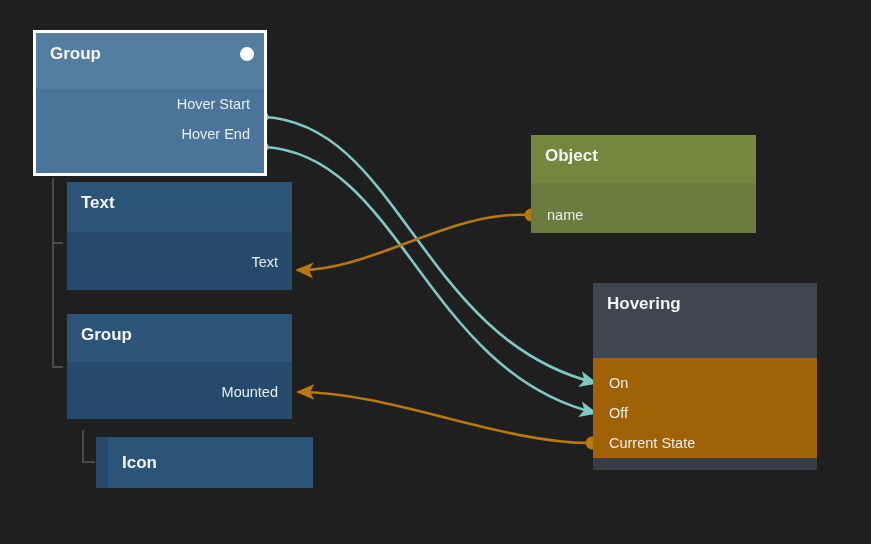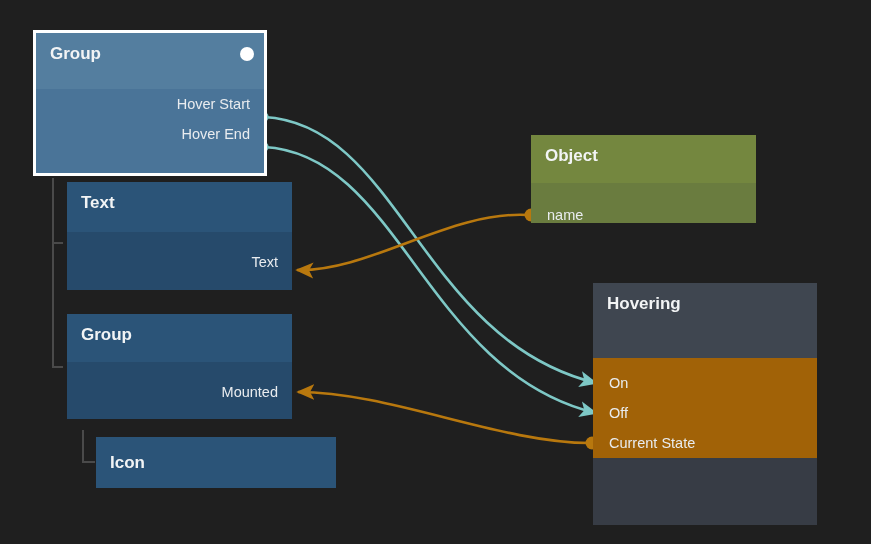--- a/index.html
+++ b/index.html
@@ -172,38 +172,38 @@
     <div class="node-header" style="height:48px;">
       <div class="node-title">Group</div>
     </div>
     <div class="node-body" style="padding-top:15px;margin-left:44px;">
       <div class="port-row right">
         <span>Mounted</span>
       </div>
     </div>
   </div>
 
-  <div class="node node-dark" style="left:96px; top:437px; width:240px; height:51px;">
+  <div class="node node-dark" style="left:96px; top:437px; width:217px; height:51px;padding-left:12px;">
     <div class="node-header" style="height:51px; display:flex; align-items:center; padding-top:0;">
       <div class="node-title">Icon</div>
     </div>
   </div>
 
-  <div class="node node-olive" style="left:531px; top:135px; width:225px; height:88px;">
+  <div class="node node-olive" style="left:531px; top:135px; width:225px; height:98px;">
     <div class="node-header">
       <div class="node-title">Object</div>
     </div>
     <div class="node-body" style="padding-top:17px;">
       <div class="port-row left">
         <span>name</span>
       </div>
     </div>
   </div>
 
-  <div class="node node-gray" style="left:593px; top:283px; width:224px; height:242px;">
+  <div class="node node-gray" style="left:593px; top:283px; width:224px; height:187px;">
     <div class="node-header" style="height:75px;">
       <div class="node-title">Hovering</div>
     </div>
     <div class="node-body" style="padding-top:10px;">
       <div class="port-row left">
         <span>On</span>
       </div>
       <div class="port-row left">
         <span>Off</span>
       </div>

